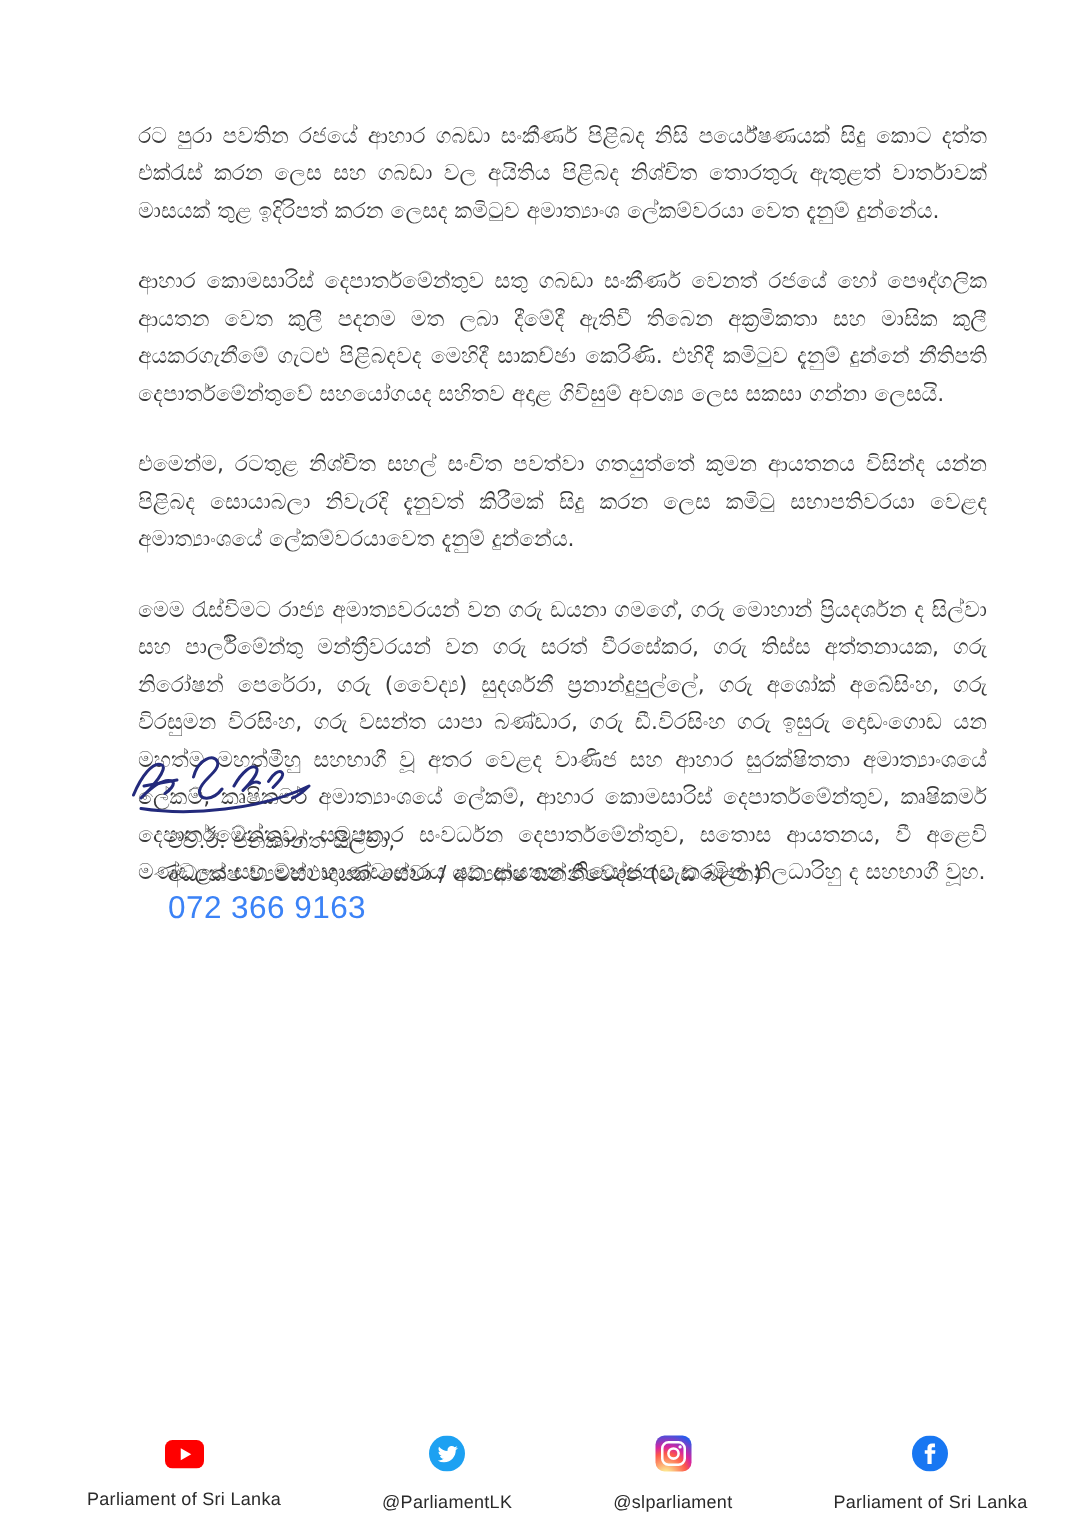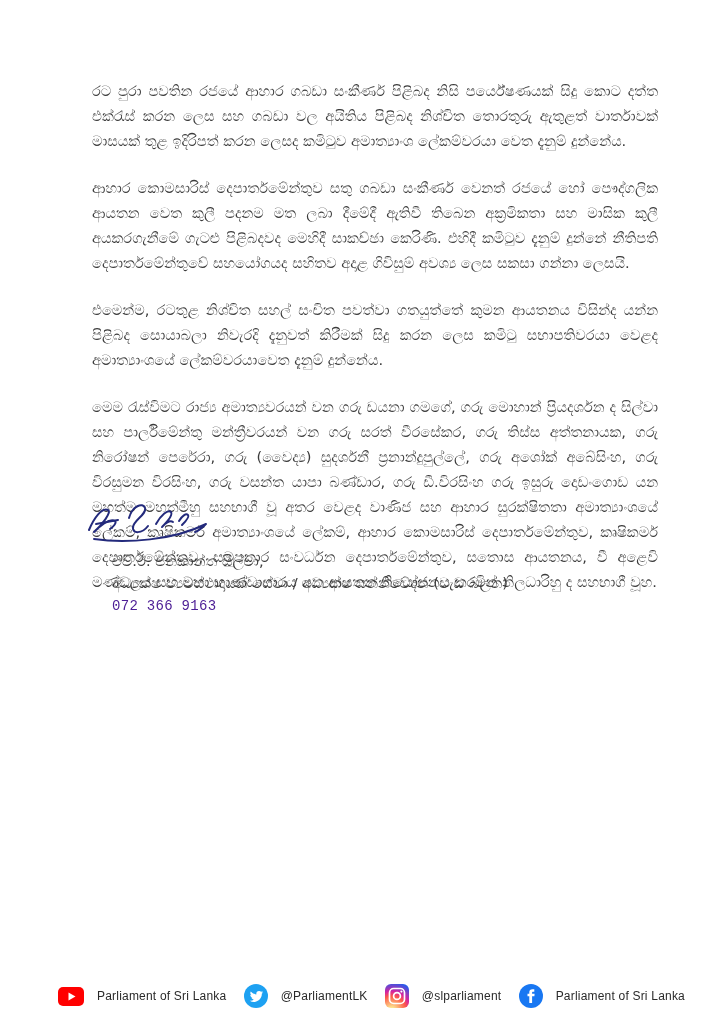--- a/index.html
+++ b/index.html
@@ -41,40 +41,41 @@
     margin-left: 2px;
     margin-bottom: 4px;
   }
   .signer-lines {
     color: #3b3b3b;
     font-size: 14.6px;
     line-height: 22px;
     margin-left: 32px;
   }
   .phone-line {
-    font-family: Liberation Mono, monospace;
-    color: #4c1d95;
-    font-size: 14px;
+    font-family: Liberation Sans, sans-serif;
+    color: #3b82f6;
+    font-size: 21px;
     margin-top: 1px;
     letter-spacing: 0.3px;
   }
   .footer {
     position: absolute;
     left: 58px;
     right: 40px;
     bottom: 16px;
     display: flex;
     align-items: center;
     justify-content: space-between;
     font-family: "Liberation Sans", sans-serif;
   }
   .social-item {
     display: flex;
     align-items: center;
     gap: 13px;
+    flex-direction: column;
   }
   .social-label {
     font-size: 12px;
     color: #2a2a2a;
     letter-spacing: 0.2px;
   }
   .icon-badge {
     display: inline-flex;
     align-items: center;
     justify-content: center;

